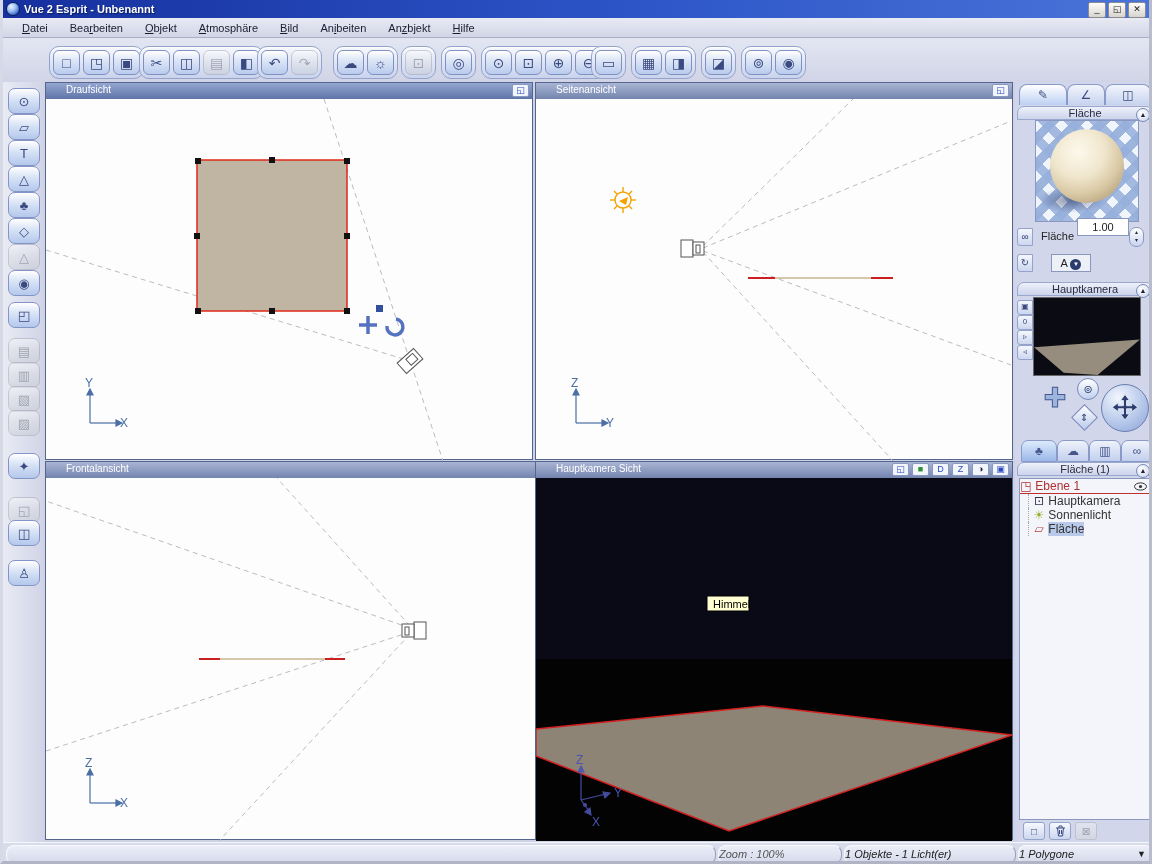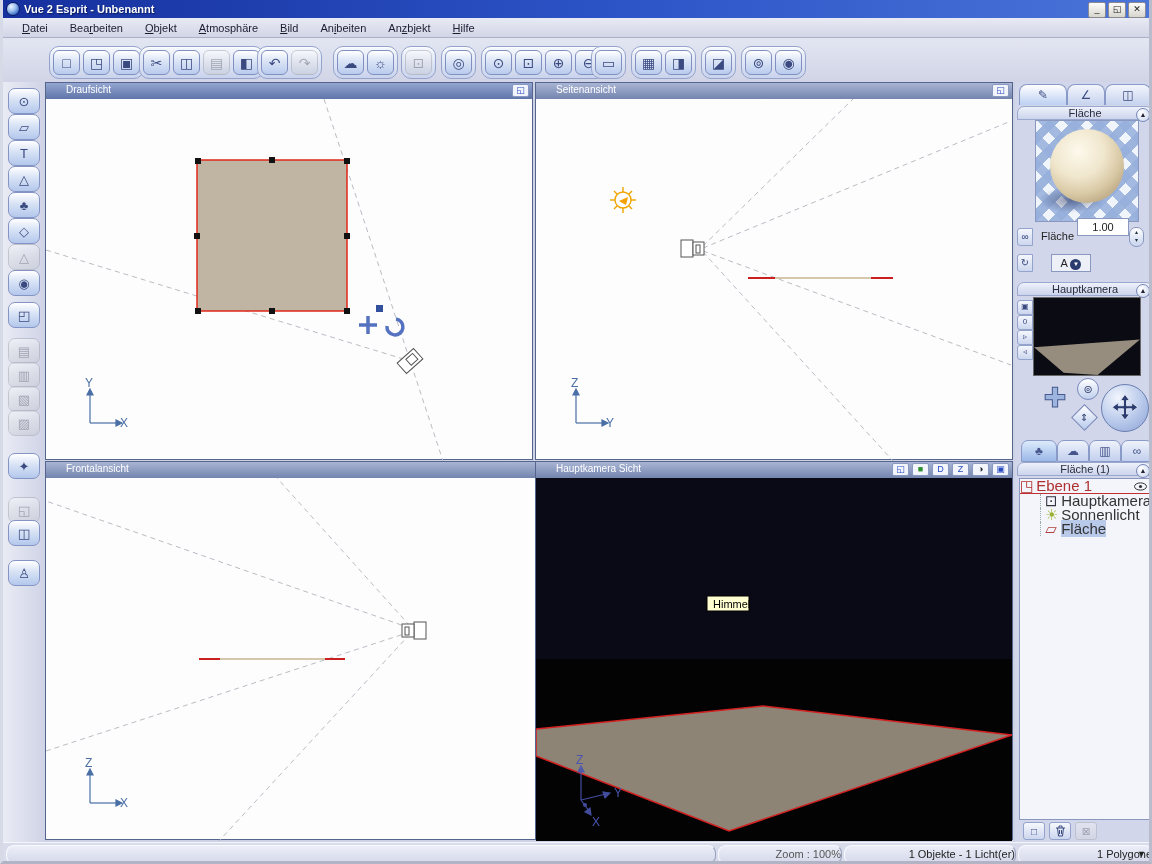--- a/index.html
+++ b/index.html
@@ -73,31 +73,31 @@
   #navdiamond{left:60px;top:326px;width:17px;height:17px;transform:rotate(45deg);border:1px solid #7888b8;
     background:linear-gradient(135deg,#fff,#b8caec);}
   #navdiamond span{transform:rotate(-45deg);font-size:10px;color:#2c3c6e;display:block;}
   #navball{left:86px;top:302px;width:46px;height:46px;border-radius:50%;border:1px solid #6a7eb0;
     background:radial-gradient(circle at 35% 28%,#f2f6fd,#b7c8ea 55%,#8ba2d4);}
   .ltab{position:absolute;top:358px;height:20px;border:1px solid #8a9ac8;border-radius:7px 7px 0 0;
     background:linear-gradient(180deg,#eef2fa,#c2cfee);display:flex;align-items:center;justify-content:center;
     color:#46568c;font-size:12px;}
   .ltab.active{background:linear-gradient(180deg,#dceafc,#9cb8e8);}
   #layertree{position:absolute;left:4px;top:396px;width:132px;height:342px;background:#f4f5fb;
-    border:1px solid #8a98c0;box-sizing:border-box;font-size:15px;}
+    border:1px solid #8a98c0;box-sizing:border-box;font-size:12px;}
   .trow{position:relative;height:14px;line-height:14px;white-space:nowrap;}
-  .tchild{margin-left:20px;border-left:1px dotted #9aa;padding-left:4px;color:#333;}
+  .tchild{margin-left:8px;border-left:1px dotted #9aa;padding-left:4px;color:#333;}
   .ticon{display:inline-block;width:12px;text-align:center;}
   #layerbtns{position:absolute;left:8px;top:740px;display:flex;gap:4px;}
   .lbtn{width:20px;height:16px;border:1px solid #93a3cc;border-radius:3px;background:linear-gradient(180deg,#f6f8fd,#ccd6ee);
     display:flex;align-items:center;justify-content:center;font-size:10px;color:#3a4a80;}
   
   #statusbar{position:absolute;left:0;top:842px;width:1152px;height:22px;background:#d8dbe9;border-top:1px solid #f4f6fc;}
-  .seg{position:absolute;top:2px;height:17px;line-height:17px;text-align:right;font-size:11px;color:#222;
-    background:linear-gradient(180deg,#eceff8,#d4d8ea);border:1px solid;border-color:#f8f9ff #98a0bc #98a0bc #f8f9ff;border-radius:8px;}
+  .seg{position:absolute;top:2px;height:17px;line-height:17px;text-align:left;font-size:11px;color:#222;
+    background:linear-gradient(180deg,#eceff8,#d4d8ea);border:1px solid;border-color:#f8f9ff #98a0bc #98a0bc #f8f9ff;border-radius:8px;font-style:italic;}
 </style>
 </head>
 <body>
 
 <div id="app">
 
   <div id="titlebar">
     <div id="appicon"></div>
     <div id="titletext">Vue 2 Esprit - Unbenannt</div>
     <div id="wbtns">

